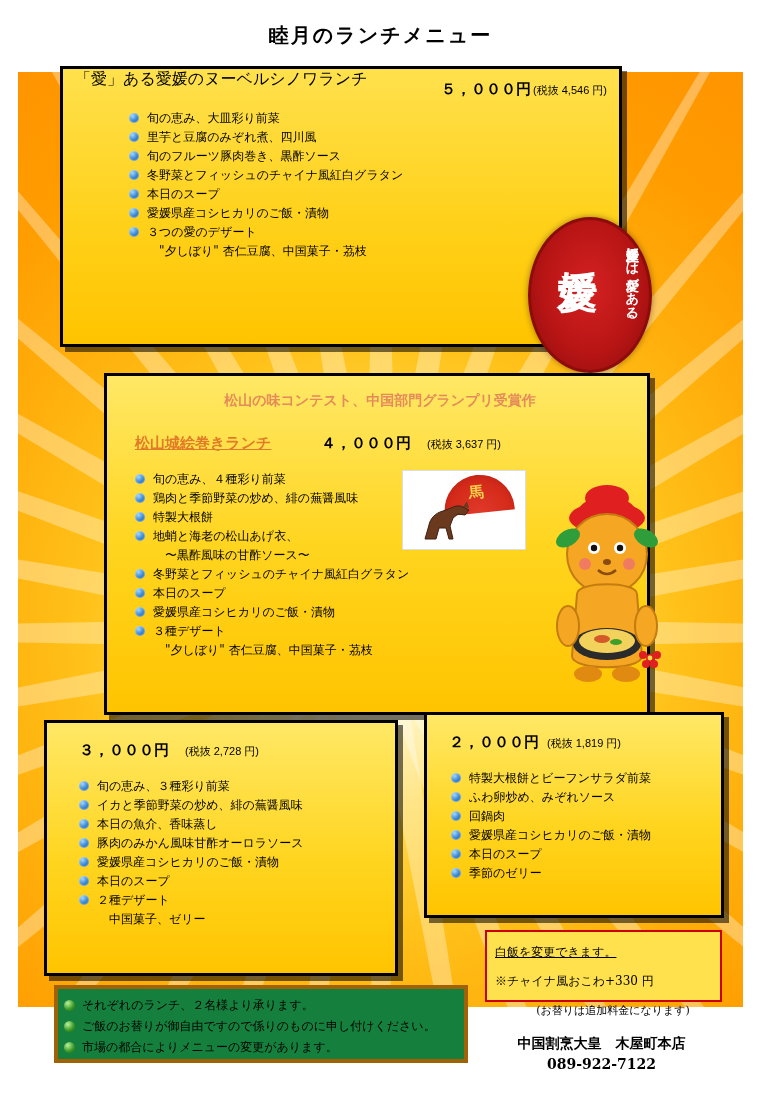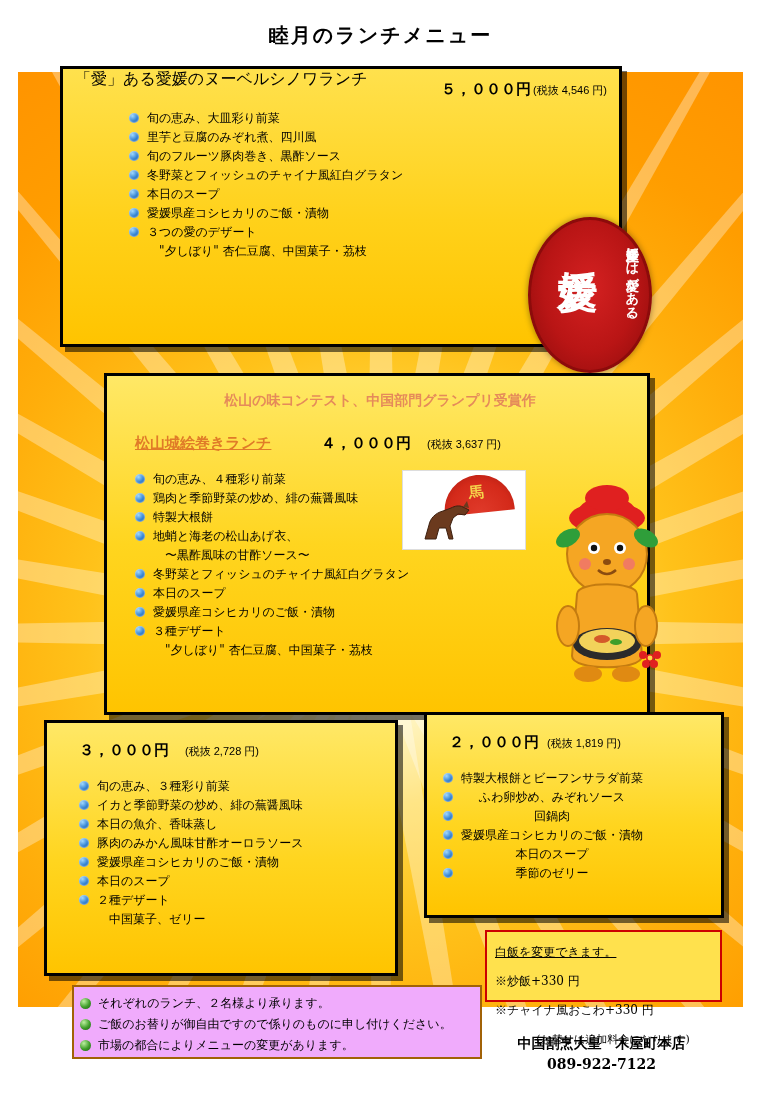--- a/index.html
+++ b/index.html
@@ -59,23 +59,23 @@
     background:linear-gradient(180deg,#ffe866 0%,#ffd51f 55%,#ffc400 100%);
     border:3px solid #000;
     box-shadow:5px 5px 0 rgba(0,0,0,0.55);
   }
   .boxNote{
     position:absolute;left:485px;top:930px;width:233px;height:68px;
     background:#ffe14d;
     border:2px solid #cc0000;
   }
   .boxFooter{
-    position:absolute;left:72px;top:985px;width:406px;height:70px;
-    background:#f0abfc;
-    border:2px solid #a16207;
+    position:absolute;left:54px;top:985px;width:406px;height:70px;
+    background:#15803d;
+    border:4px solid #a16207;
   }
   .shopbox{
     position:absolute;left:485px;top:1032px;width:233px;height:52px;
     text-align:center;
   }
   .priceA{
     position:absolute;left:378px;top:11px;
     font-family:"DejaVu Serif","Liberation Serif",serif;
     font-size:15px;font-weight:bold;color:#000;
   }
@@ -369,33 +369,32 @@
       <li><span class="bul"></span><span>愛媛県産コシヒカリのご飯・漬物</span></li>
       <li><span class="bul"></span><span>本日のスープ</span></li>
       <li><span class="bul"></span><span>２種デザート</span></li>
       <li class="nobul"><span>中国菓子、ゼリー</span></li>
     </ul>
   </div>
 
   <div class="boxD">
     <div class="priceD">２，０００円</div>
     <div class="taxD">(税抜 1,819 円)</div>
-    <ul class="menu" style="left:16px;top:54px;text-align:center;">
+    <ul class="menu" style="left:24px;top:54px;">
       <li><span class="bul"></span><span>特製大根餅とビーフンサラダ前菜</span></li>
       <li><span class="bul"></span><span>ふわ卵炒め、みぞれソース</span></li>
       <li><span class="bul"></span><span>回鍋肉</span></li>
       <li><span class="bul"></span><span>愛媛県産コシヒカリのご飯・漬物</span></li>
       <li><span class="bul"></span><span>本日のスープ</span></li>
       <li><span class="bul"></span><span>季節のゼリー</span></li>
     </ul>
   </div>
 
   <div class="boxNote">
     <div class="noteline u">白飯を変更できます。</div>
-    <div class="noteline">※炒飯+330 円</div>
     <div class="noteline">※チャイナ風おこわ+330 円</div>
     <div class="noteline" style="font-size:11px;text-align:center;padding-left:0;margin-left:19px;">(お替りは追加料金になります)</div>
   </div>
 
   <div class="boxFooter">
     <div class="footline" style="margin-top:6px;"><span class="gbul"></span><span>それぞれのランチ、２名様より承ります。</span></div>
     <div class="footline"><span class="gbul"></span><span>ご飯のお替りが御自由ですので係りのものに申し付けください。</span></div>
     <div class="footline"><span class="gbul"></span><span>市場の都合によりメニューの変更があります。</span></div>
   </div>
 

